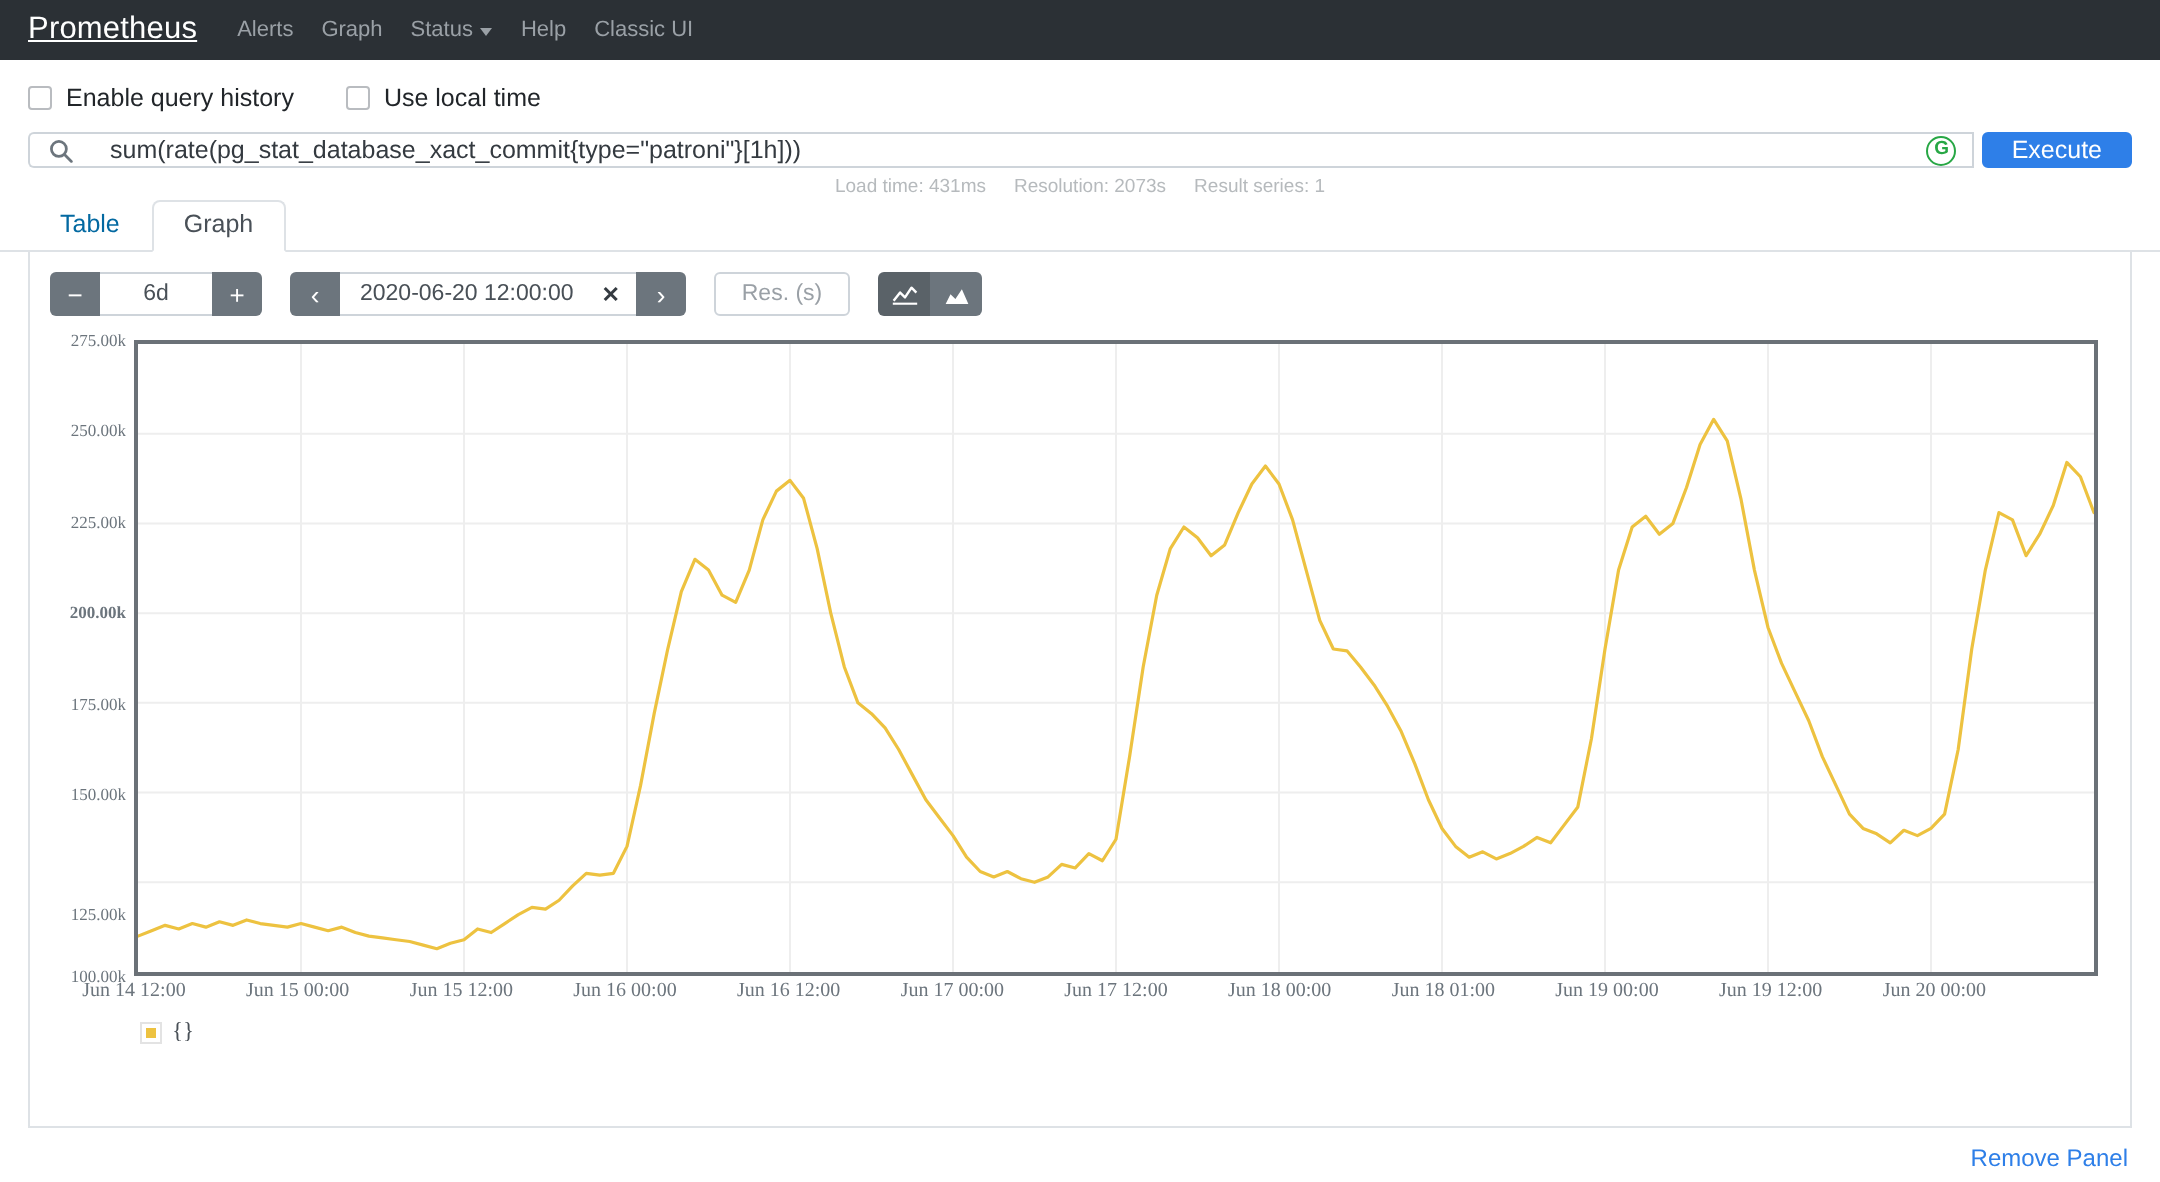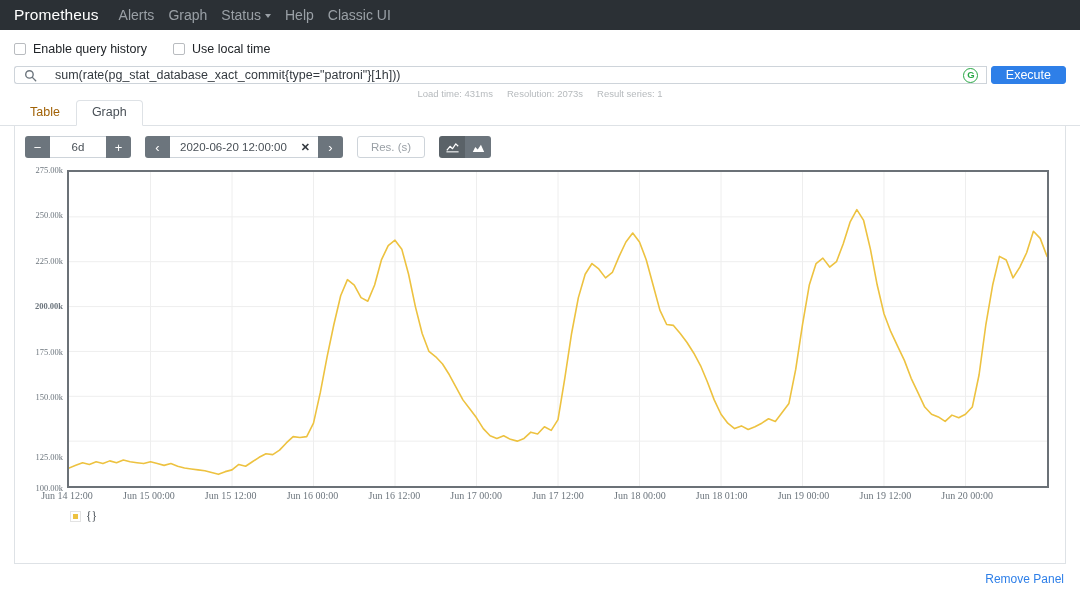--- a/index.html
+++ b/index.html
@@ -21,24 +21,25 @@
     align-items: center;
     padding: 0 14px;
     gap: 0;
   }
   .brand {
     color: #ffffff;
     font-size: 15.5px;
     margin-right: 20px;
     letter-spacing: .1px;
     white-space: nowrap;
+    text-decoration: underline;
   }
   .nav-link {
     color: #9aa0a6;
-    font-size: 14px;
+    font-size: 11px;
     margin-right: 14px;
     white-space: nowrap;
     display: flex;
     align-items: center;
     gap: 4px;
     cursor: pointer;
   }
   .caret {
     width: 0; height: 0;
     border-left: 3.5px solid transparent;
@@ -139,21 +140,21 @@
     display: flex;
     align-items: flex-end;
     padding: 4px 14px 0 14px;
     border-bottom: 1px solid #dee2e6;
     position: relative;
     height: 27px;
   }
   .tab {
     font-size: 12.5px;
     padding: 5px 15px 5px 15px;
-    color: #a16207;
+    color: #0369a1;
     border: 1px solid transparent;
     border-radius: 4px 4px 0 0;
     cursor: pointer;
     line-height: 1.1;
     margin-bottom: -1px;
   }
   .tab.active {
     color: #495057;
     background: #fff;
     border-color: #dee2e6 #dee2e6 #fff;

